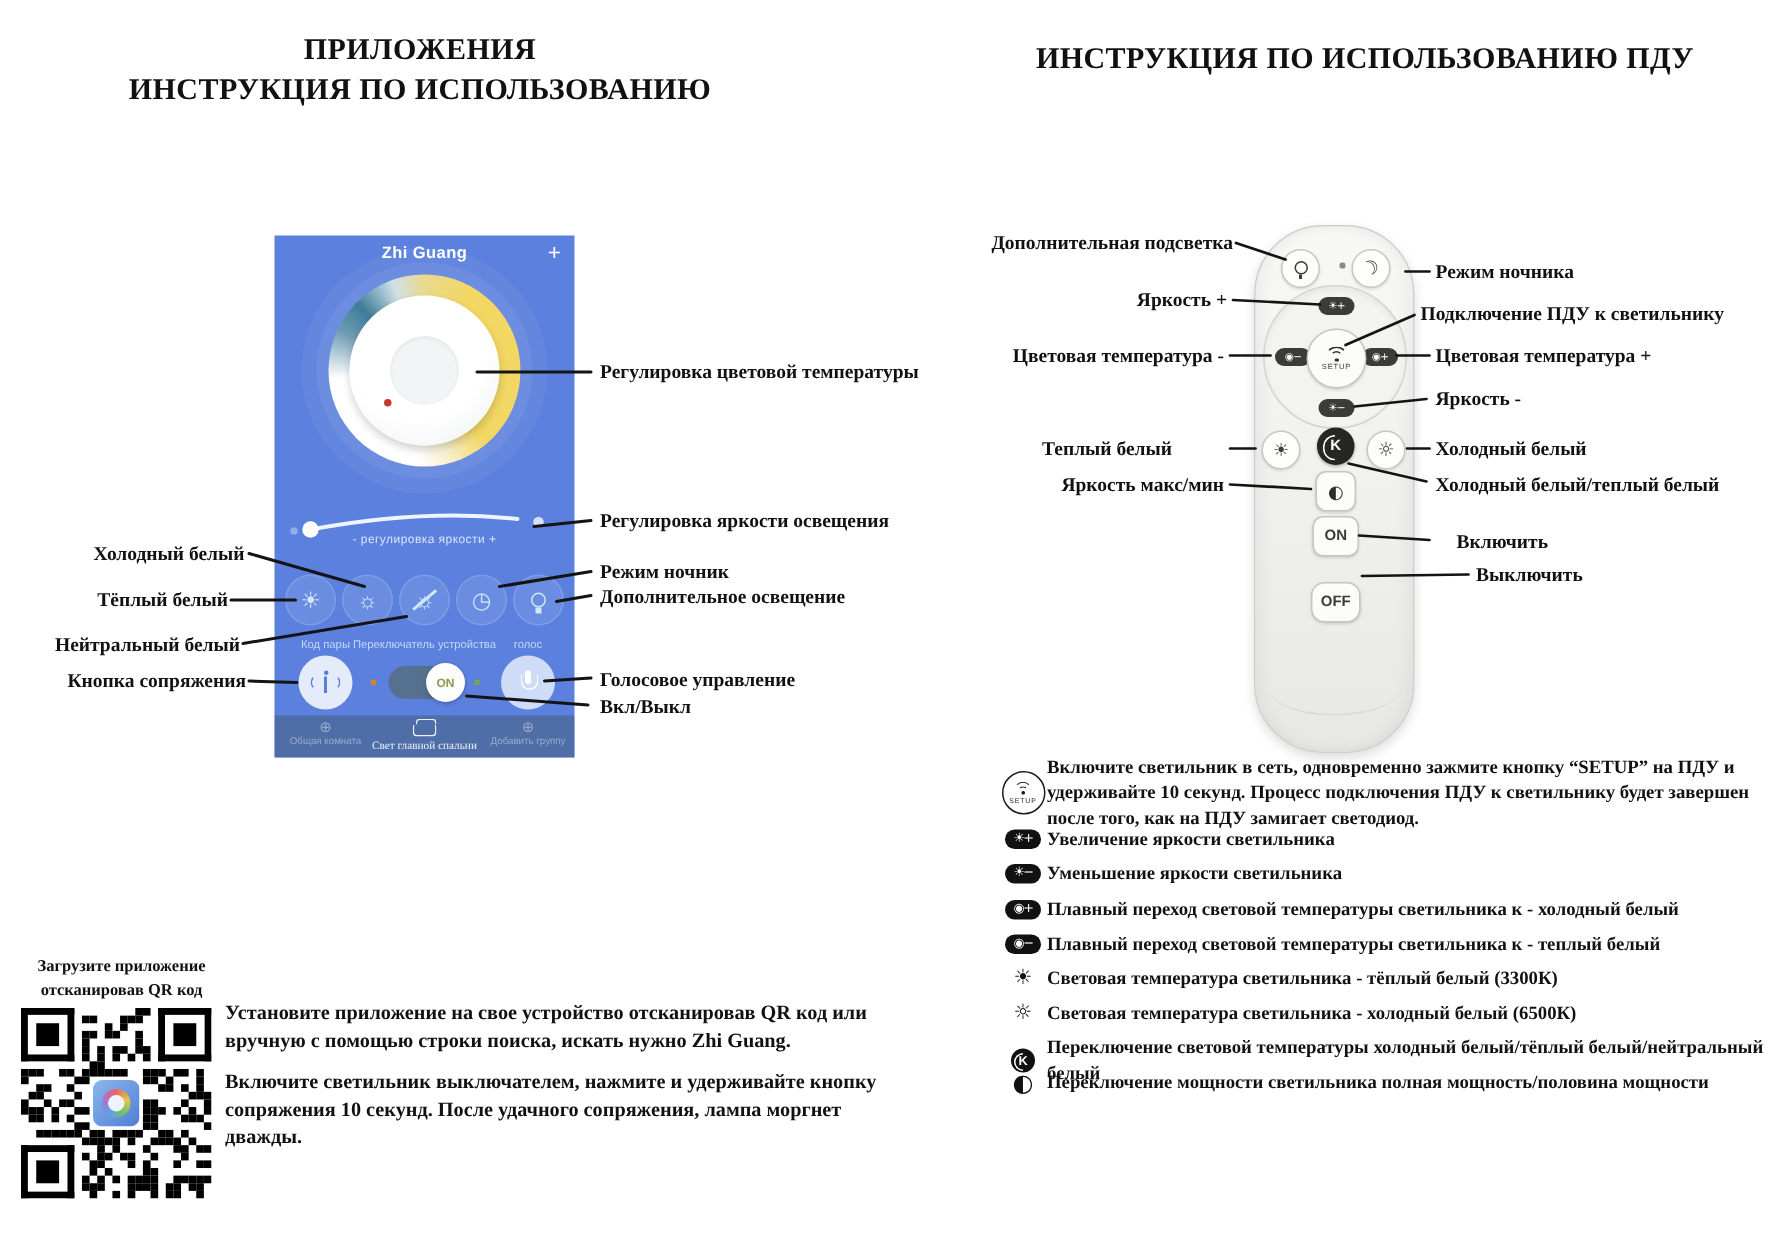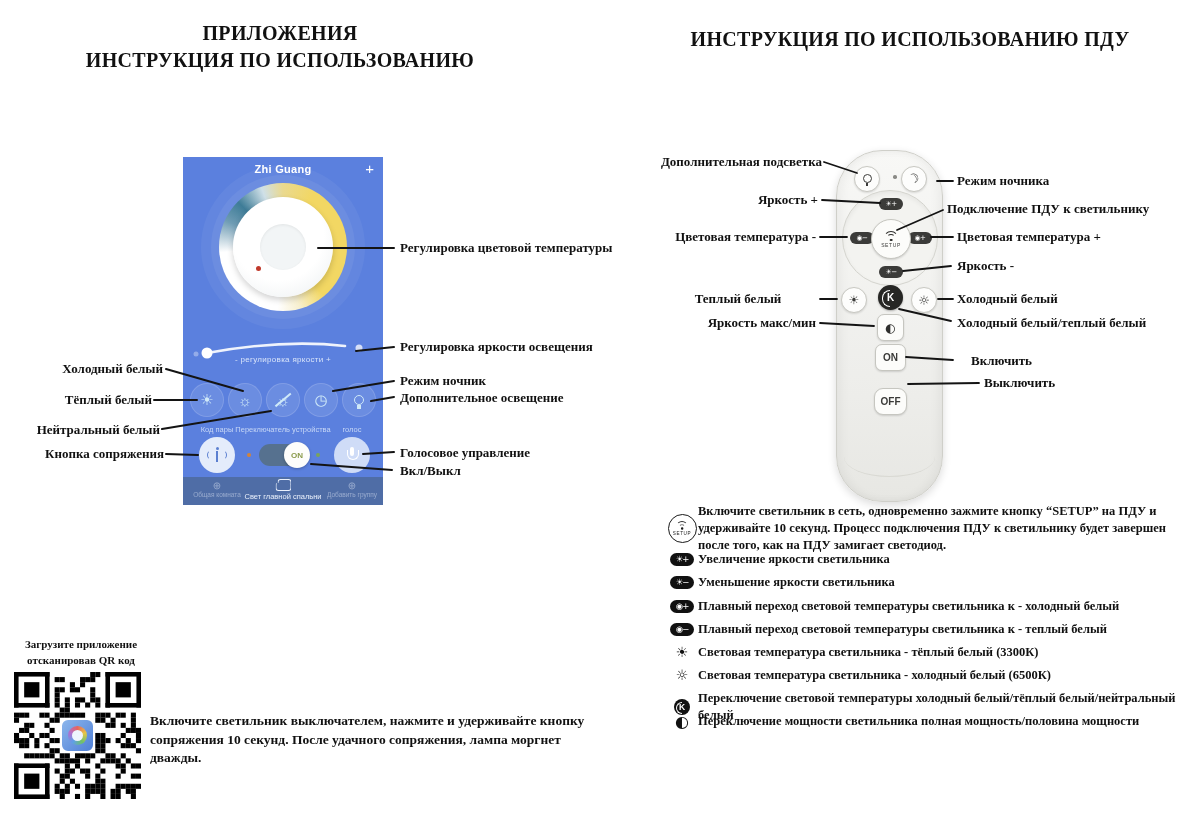--- a/index.html
+++ b/index.html
@@ -249,21 +249,21 @@
 
     <div class="round-btn" id="voice-btn">
       <span class="mic"></span>
     </div>
 
     <div id="app-nav">
       <div class="nav-item nav-dim" style="left:34px;">
         <div class="ni-ico">⊕</div>
         <div class="ni-lab">Общая комната</div>
       </div>
-      <div class="nav-item" style="left:100px;">
+      <div class="nav-item" style="left:100px;font-family:Liberation Serif, serif;">
         <div class="bed"></div>
         <div class="ni-lab" style="font-size:7.5px;">Свет главной спальни</div>
       </div>
       <div class="nav-item nav-dim" style="left:169px;">
         <div class="ni-ico">⊕</div>
         <div class="ni-lab">Добавить группу</div>
       </div>
     </div>
   </div>
 
@@ -479,20 +479,21 @@
         <rect x="86.36" y="121.92" width="5.08" height="5.08" fill="#000"></rect>
         <rect x="96.52" y="121.92" width="5.08" height="5.08" fill="#000"></rect>
         <rect x="101.6" y="121.92" width="5.08" height="5.08" fill="#000"></rect>
         <rect x="116.84" y="121.92" width="5.08" height="5.08" fill="#000"></rect>
       </svg>
     <div id="qr-logo">
         <i></i>
       </div>
   </div>
 
+  <div class="para" style="top:666px;">Установите приложение на свое устройство отсканировав QR код или вручную с помощью строки поиска, искать нужно Zhi Guang.</div>
   <div class="para" style="top:712px;">Включите светильник выключателем, нажмите и удерживайте кнопку сопряжения 10 секунд. После удачного сопряжения, лампа моргнет дважды.</div>
 
   <div class="big-title" style="left:655px; top:26px; width:510px;">ИНСТРУКЦИЯ ПО ИСПОЛЬЗОВАНИЮ ПДУ</div>
 
   <div id="remote">
     <div class="r-round" style="left:17px; top:15px;">
       <span class="lampico"></span>
     </div>
     <div id="led"></div>
     <div class="r-round" style="left:64px; top:15px;">

